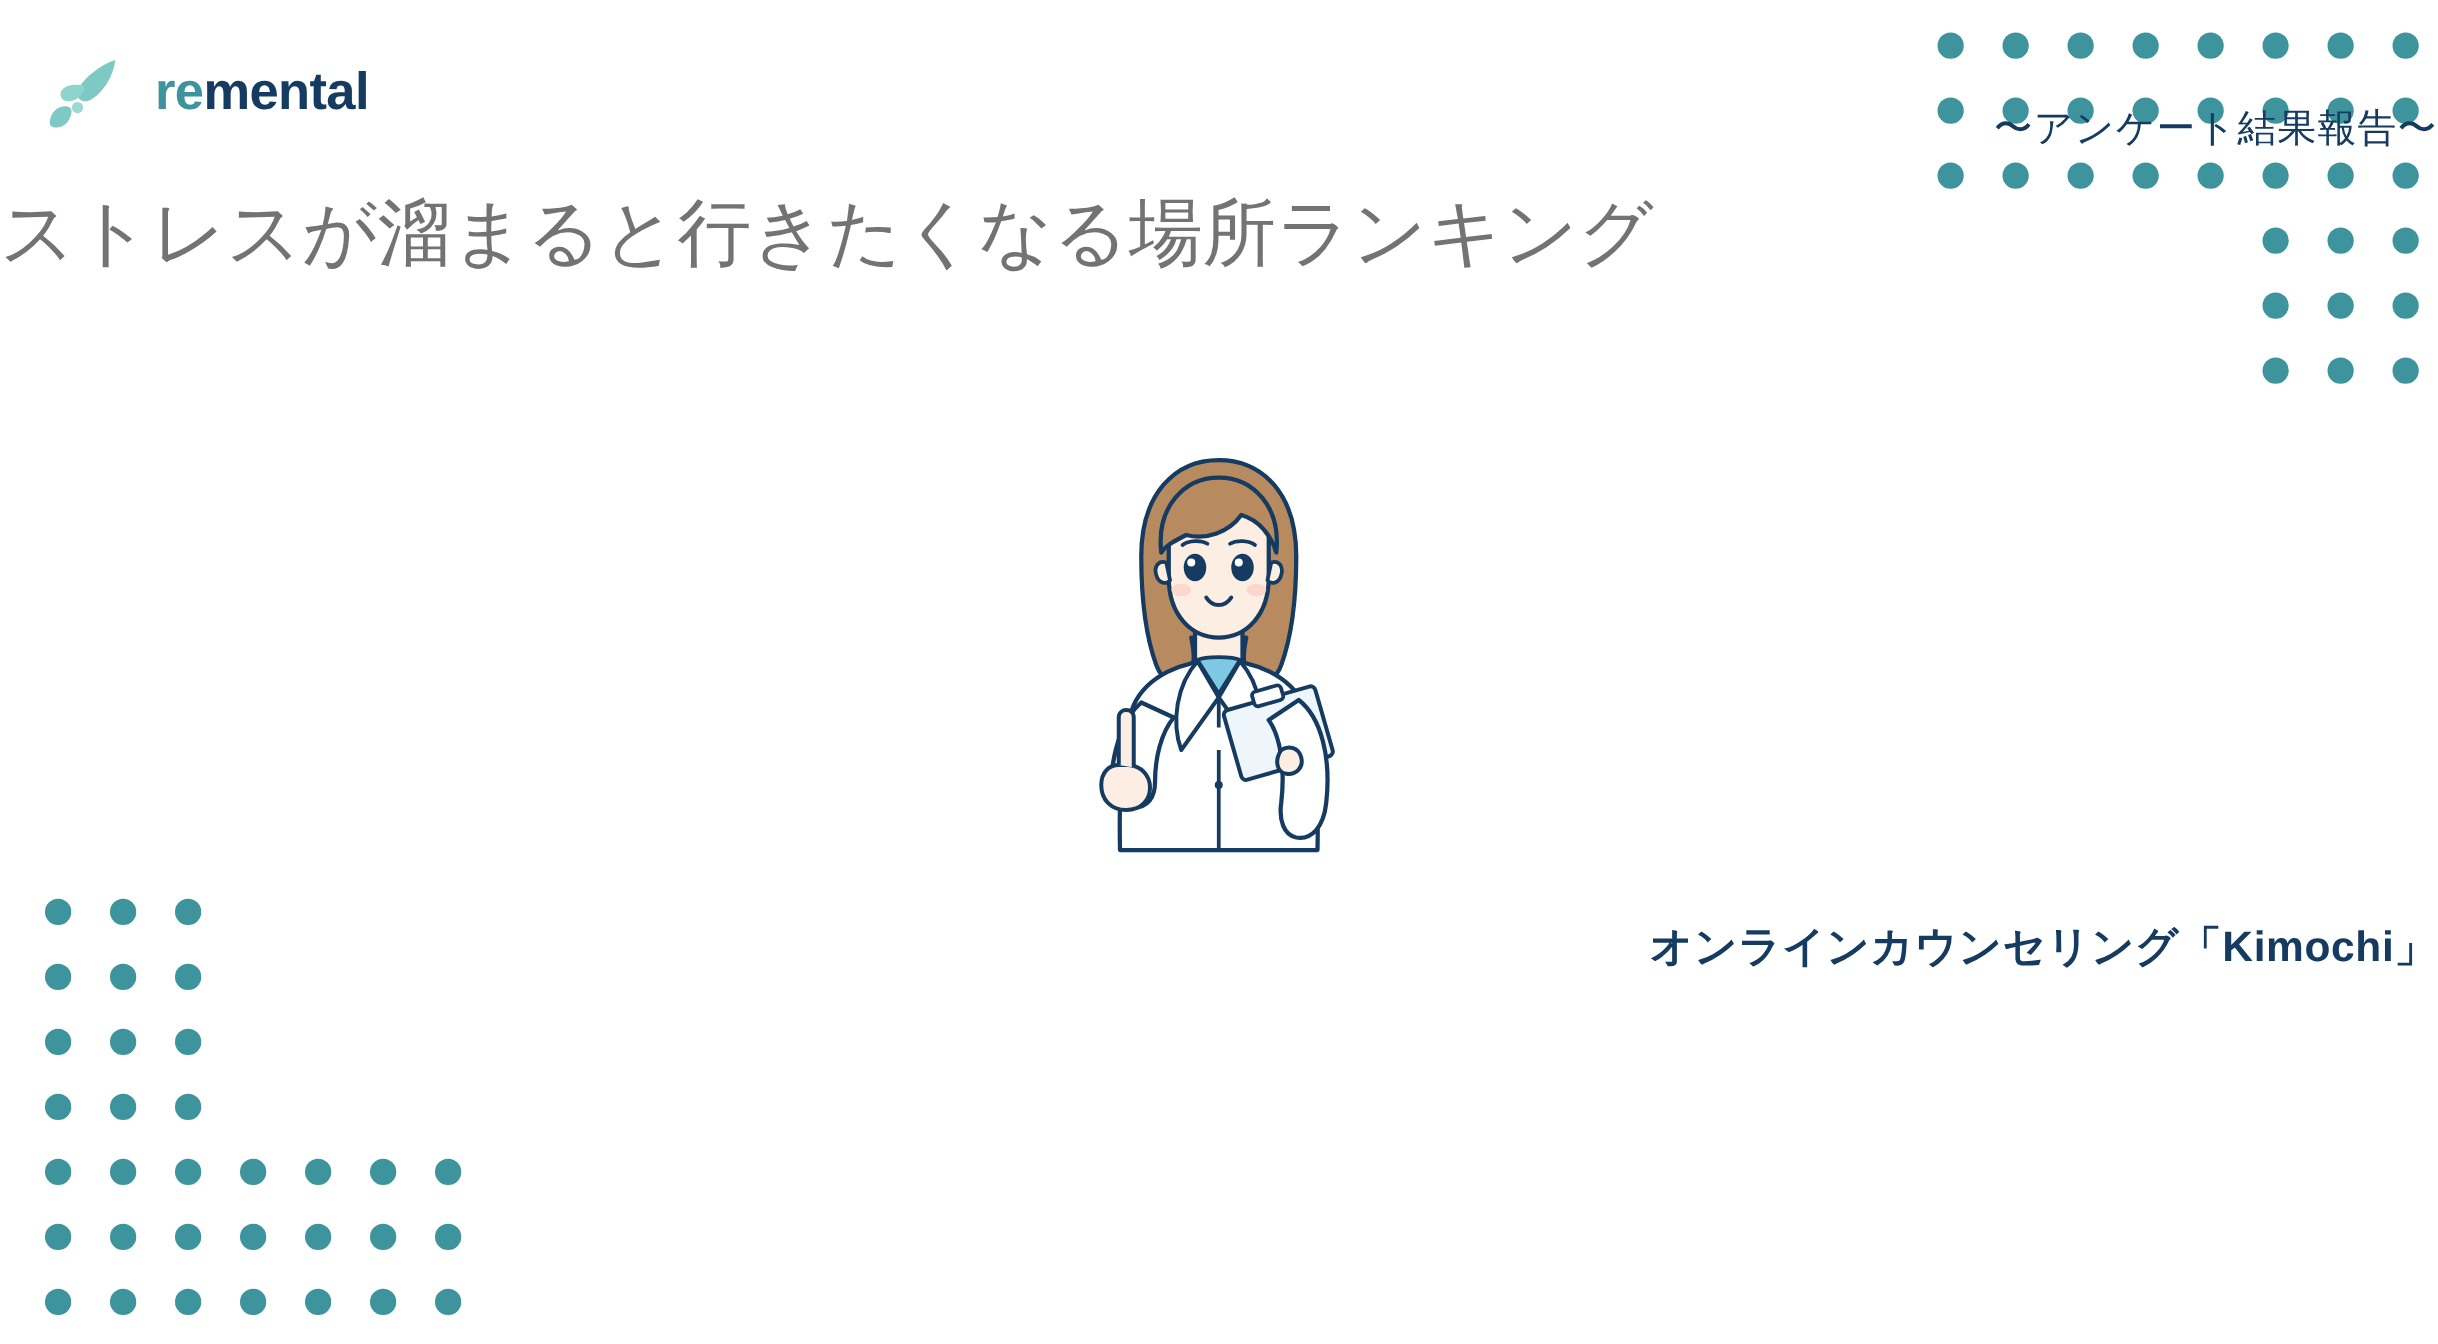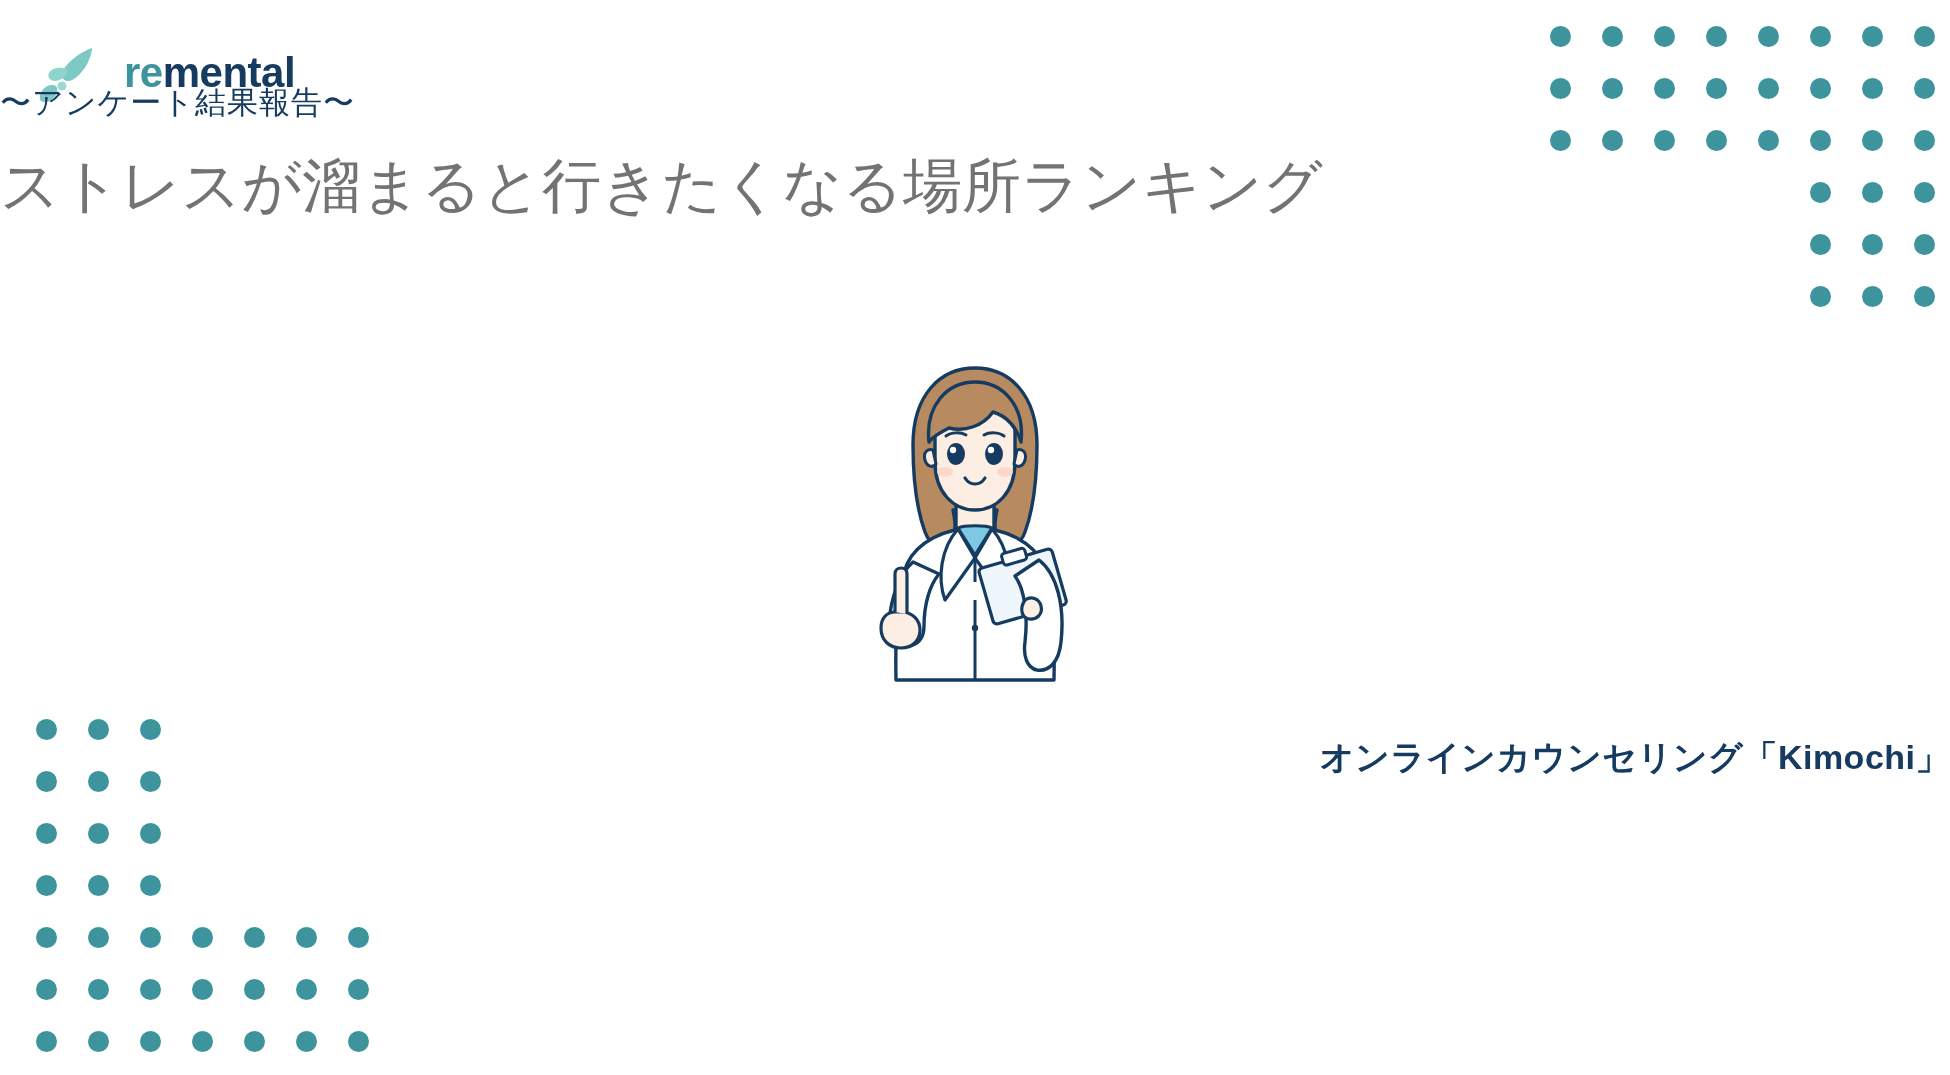--- a/index.html
+++ b/index.html
@@ -79,21 +79,21 @@
   }
   #logo-text .seg-re { color: #3d949d; }
   #logo-text .seg-mental { color: #153b61; }
 
   
   #eyebrow {
     position: absolute;
     top: 82px;
     left: 0;
     right: 0;
-    text-align: left;
+    text-align: right;
     color: #153b61;
     font-size: 31px;
     font-weight: 500;
     letter-spacing: 1px;
   }
 
   #title-block {
     position: absolute;
     top: 146px;
     left: 0;

